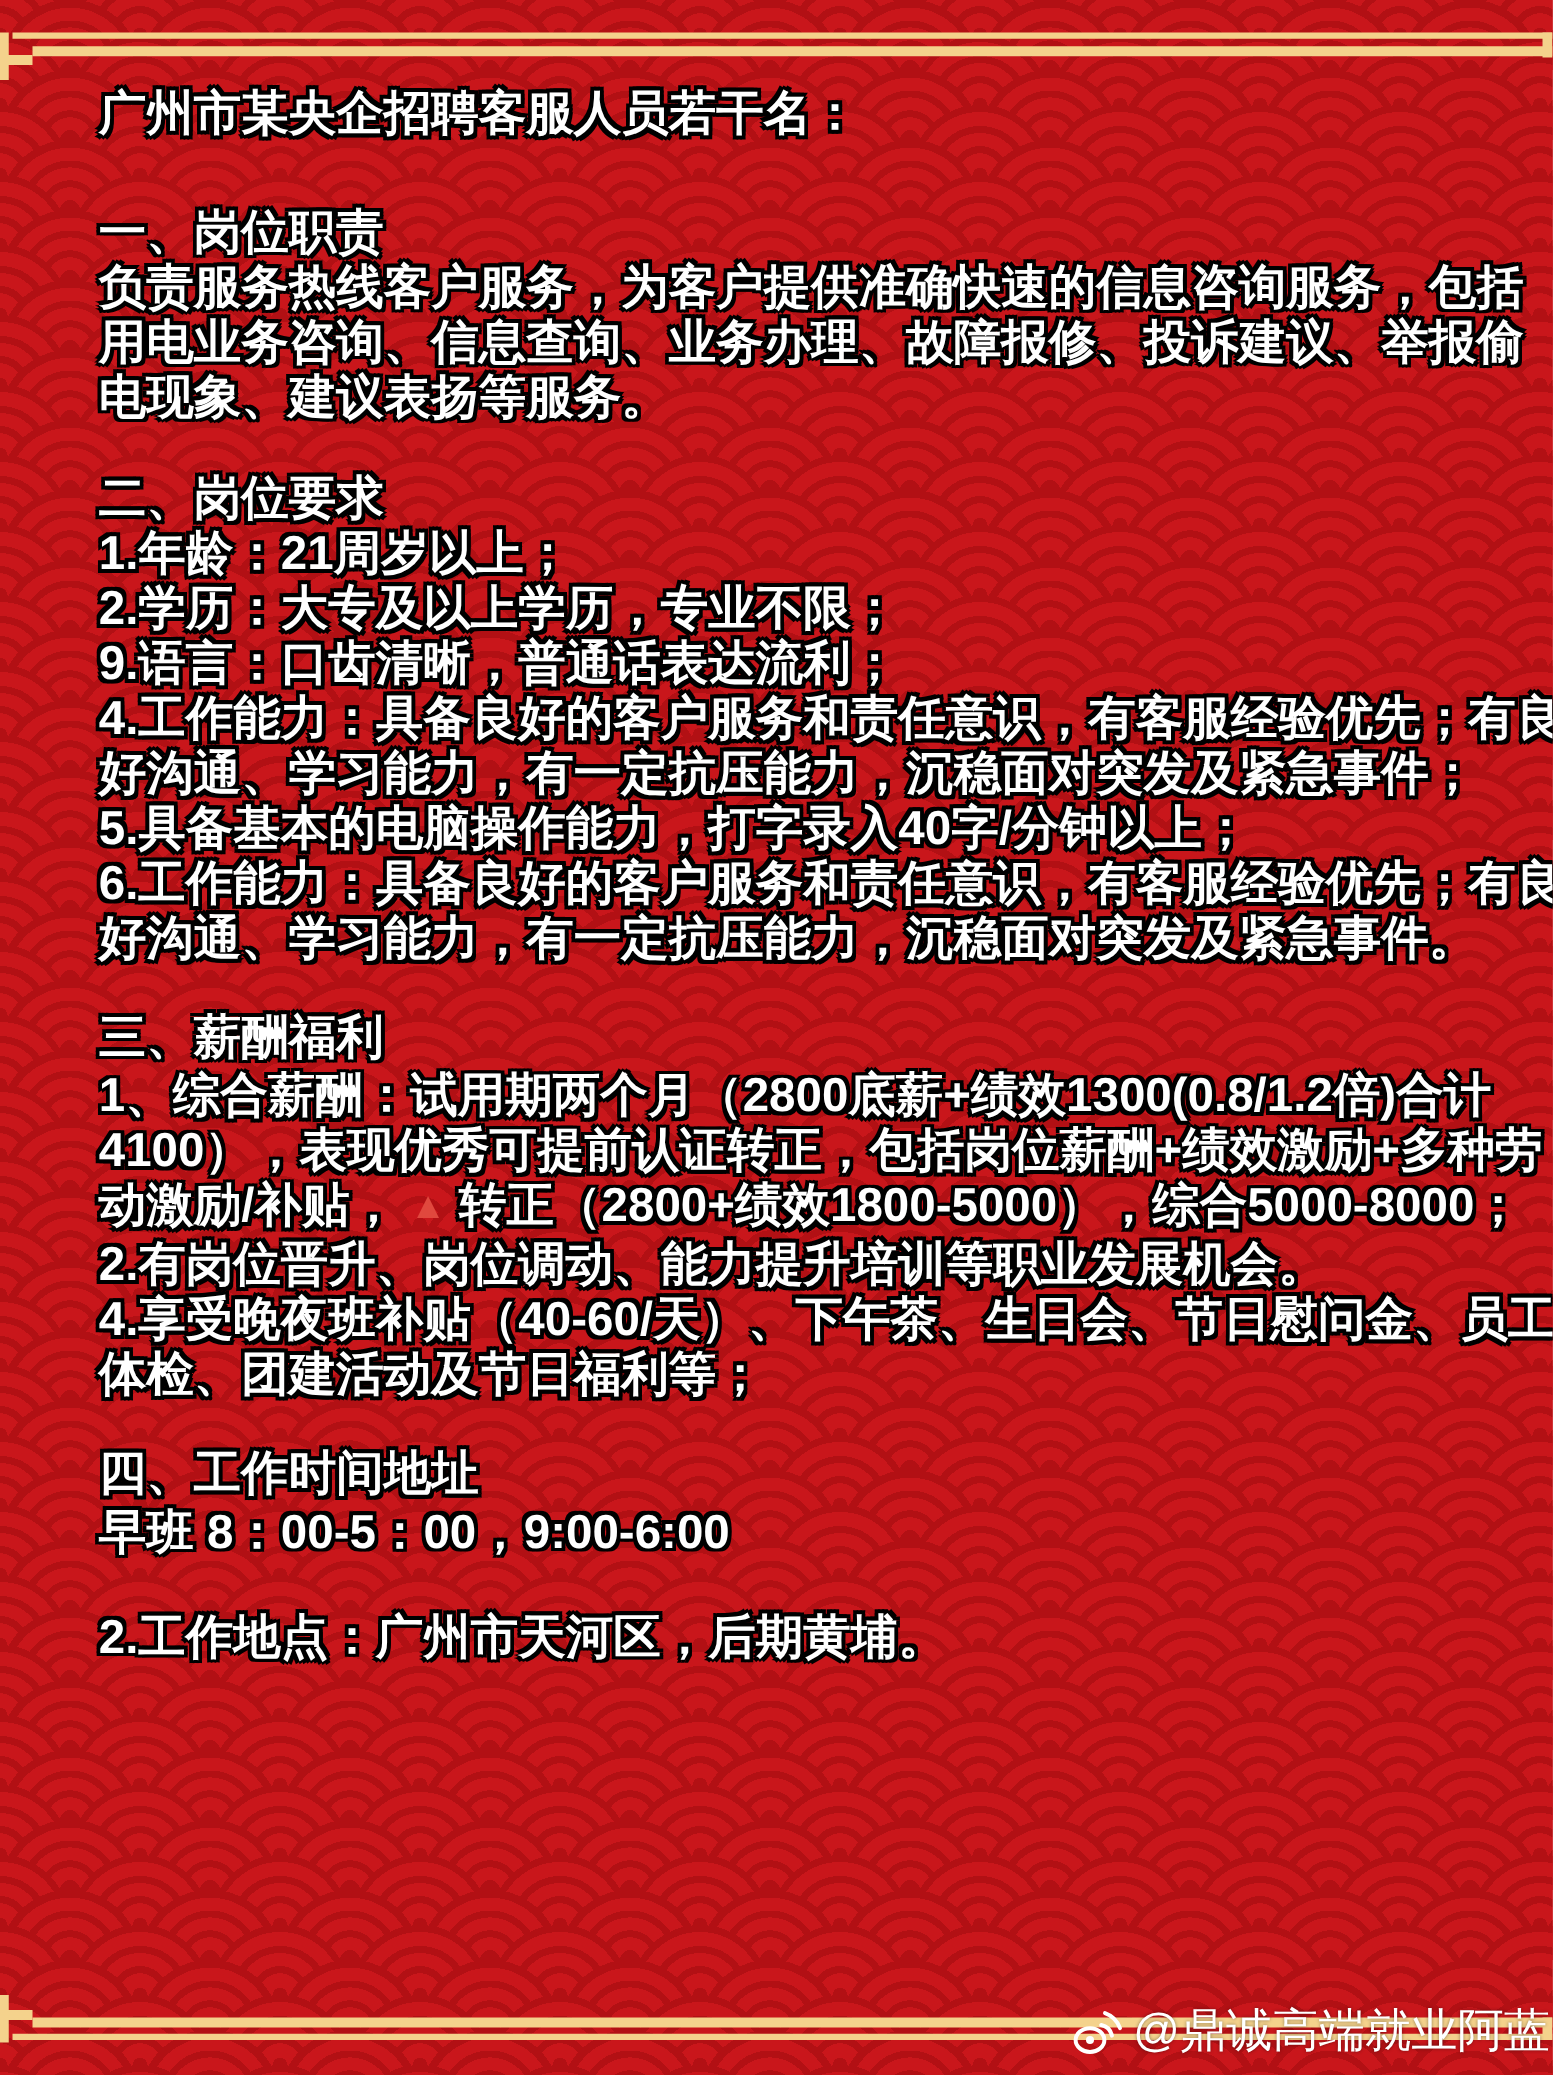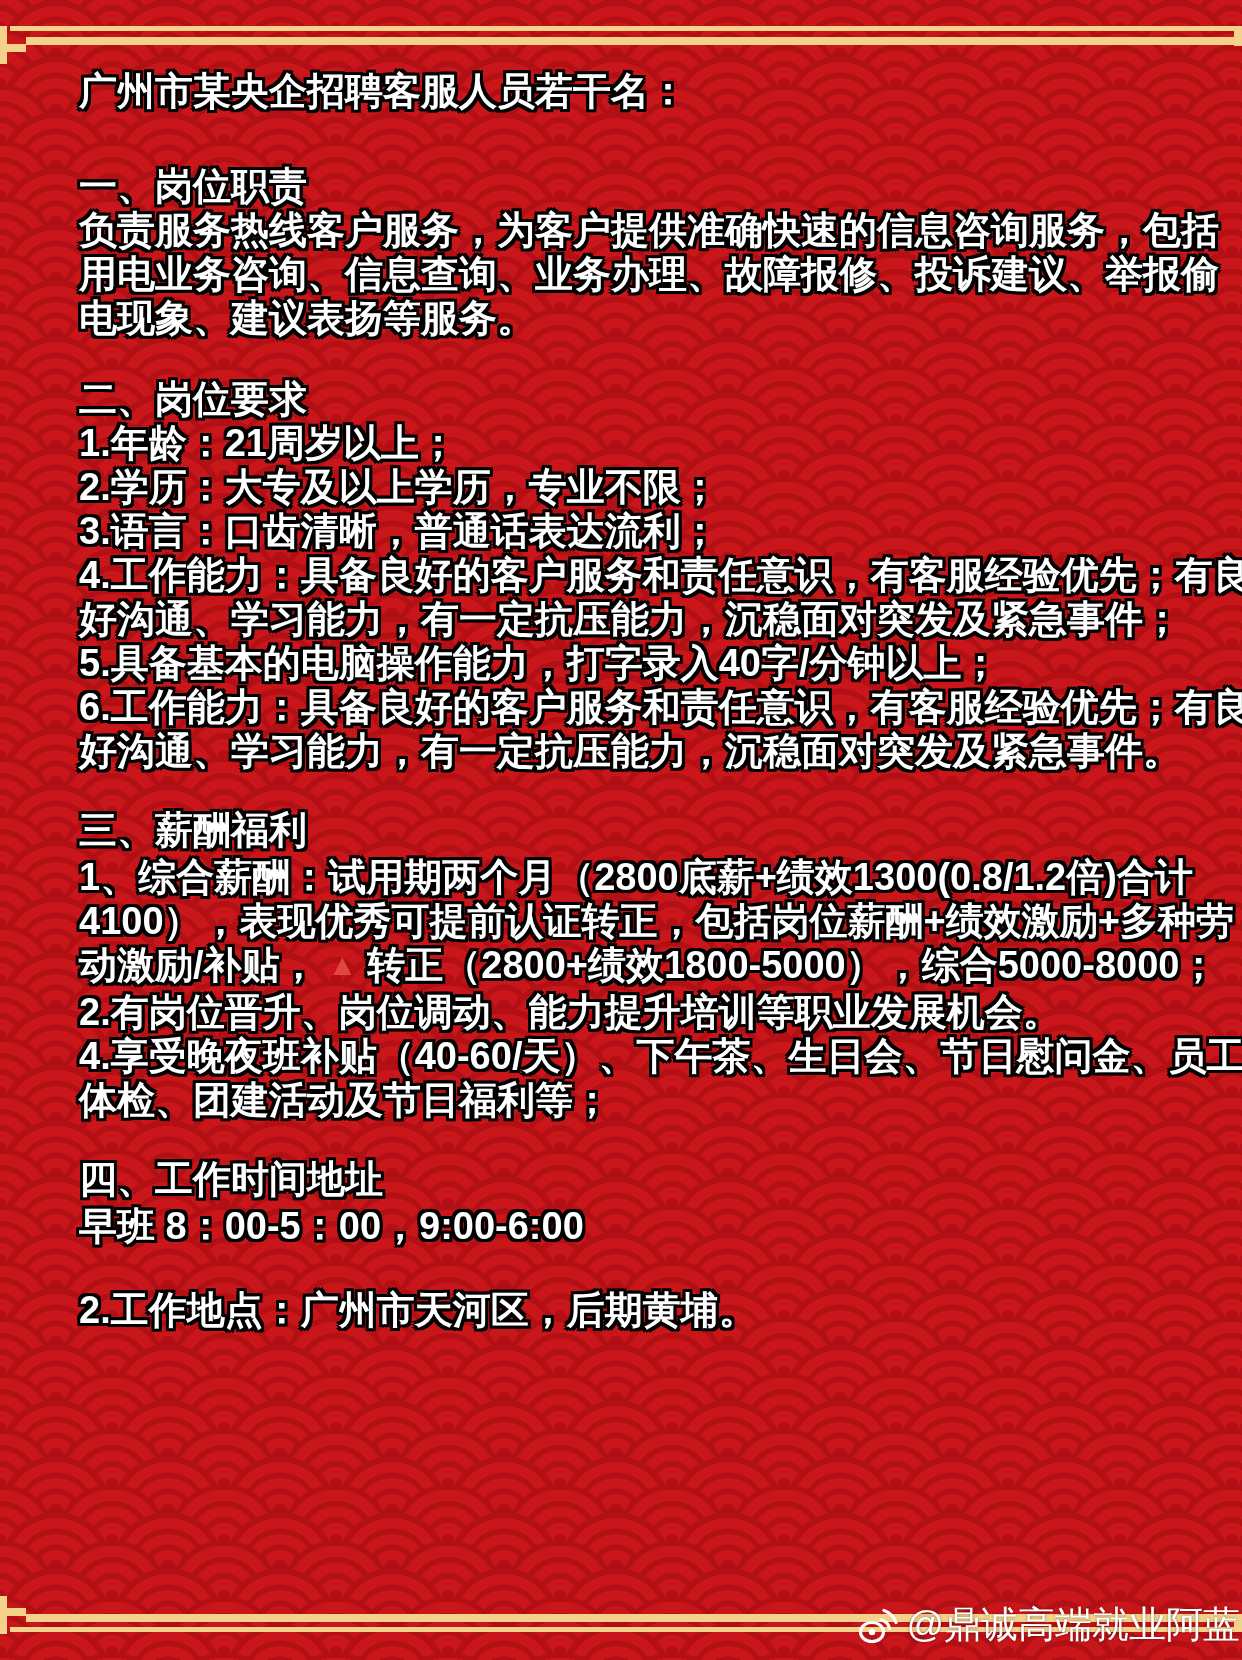--- a/index.html
+++ b/index.html
@@ -82,21 +82,21 @@
     </div>
 
     <div class="t g37">二、岗位要求</div>
     <div class="t">
       <span>1.年龄：21周岁以上；</span>
     </div>
     <div class="t">
       <span>2.学历：大专及以上学历，专业不限；</span>
     </div>
     <div class="t">
-      <span>3.语言：口齿清晰，普通话表达流利；</span>
+      <span>9.语言：口齿清晰，普通话表达流利；</span>
     </div>
     <div class="t">
       <span>4.工作能力：具备良好的客户服务和责任意识，有客服经验优先；有良好沟通、学习能力，有一定抗压能力，沉稳面对突发及紧急事件；</span>
     </div>
     <div class="t">
       <span>5.具备基本的电脑操作能力，打字录入40字/分钟以上；</span>
     </div>
     <div class="t">
       <span>6.工作能力：具备良好的客户服务和责任意识，有客服经验优先；有良好沟通、学习能力，有一定抗压能力，沉稳面对突发及紧急事件。</span>
     </div>

